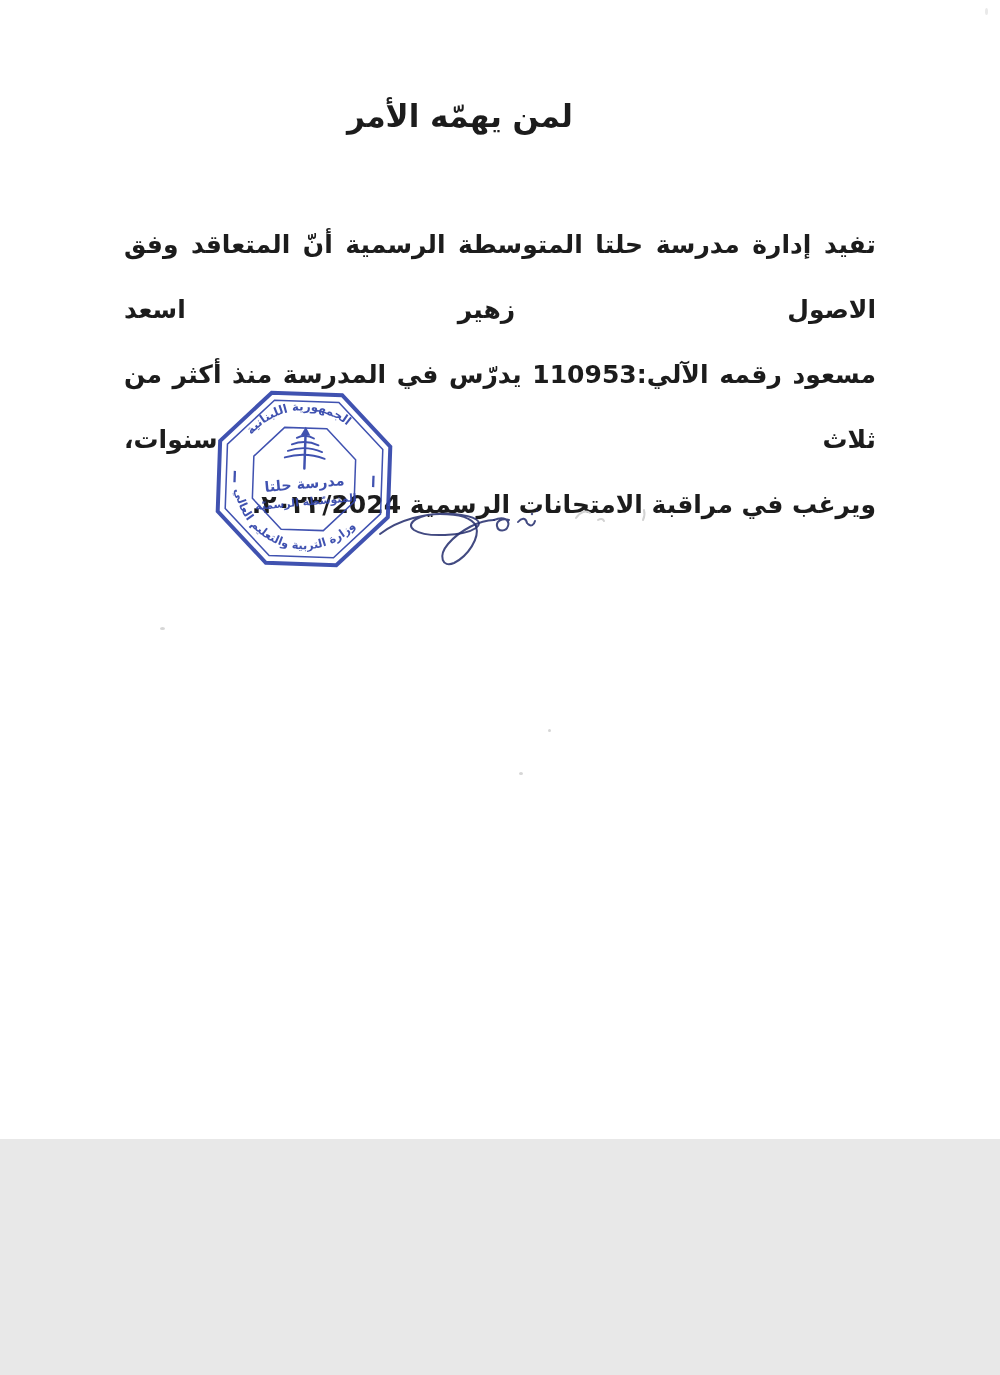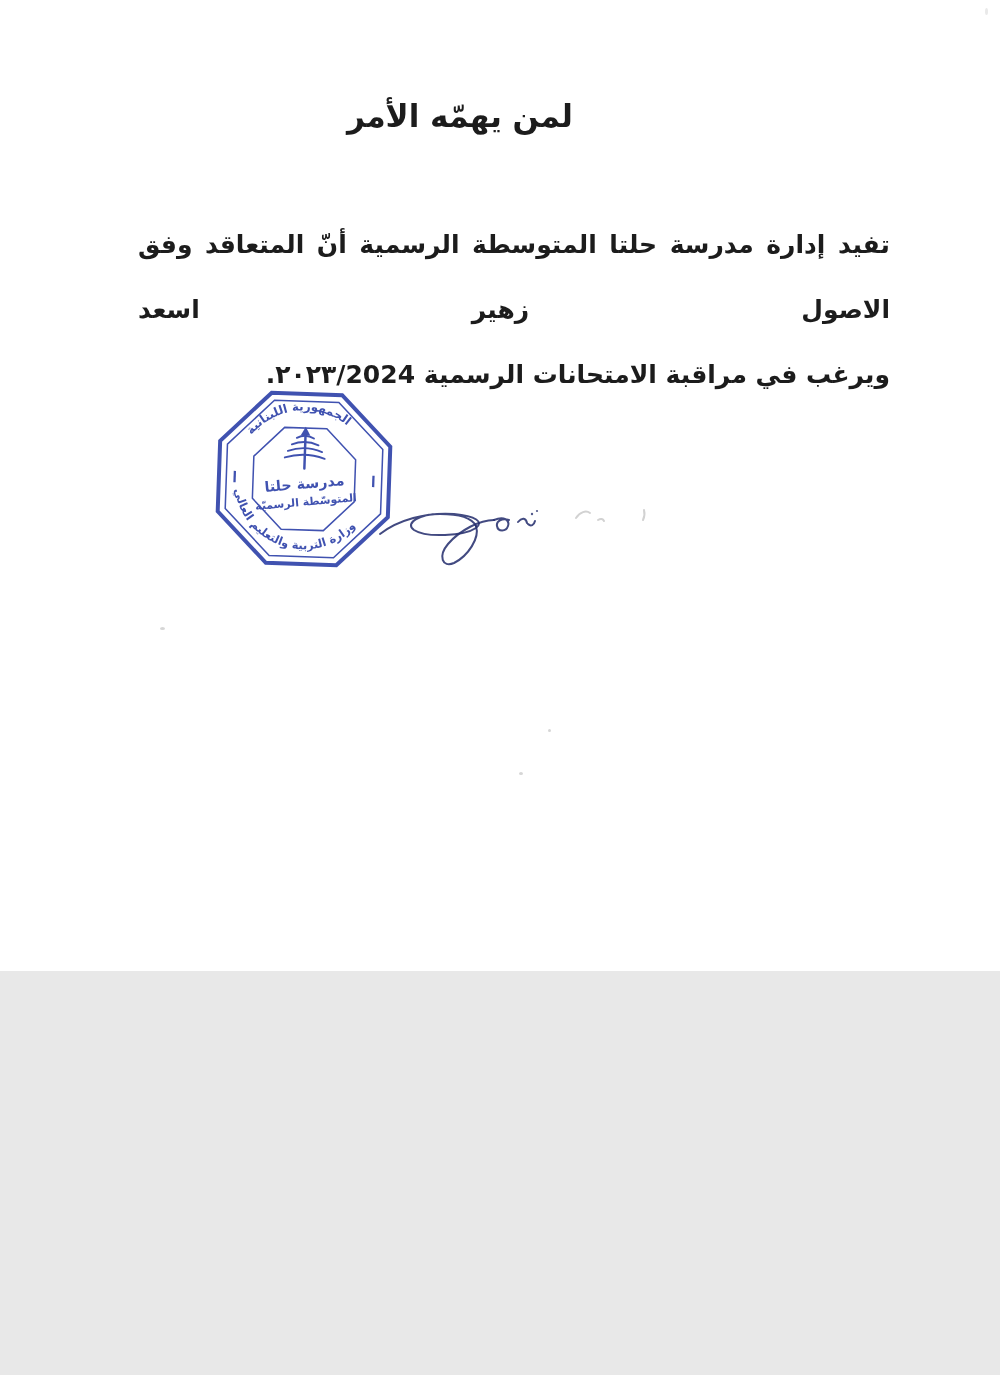--- a/index.html
+++ b/index.html
@@ -7,39 +7,39 @@
     --stamp_blue:#3245ab;
     --signature_blue:#2b3cbd;
     --scribble_blue:#28316f;
     --paper:#ffffff;
     --speck_gray:#b5b5b5;
   }
   html,body{margin:0;padding:0;}
   body{background:#e8e8e8;font-family:"DejaVu Sans",sans-serif;}
   .page{
     position:relative;
-    width:1000px;height:971px;
+    width:1000px;height:1139px;
     margin:0 auto;
     background:var(--paper);
     overflow:hidden;
   }
   .title{
     position:absolute;
     left:0;top:98px;width:920px;
     margin:0;
     text-align:center;
     direction:rtl;
     font-size:31px;
     font-weight:bold;
     color:var(--ink);
     font-family:"DejaVu Sans",sans-serif;
   }
   .body-text{
     position:absolute;
-    left:138px;top:212px;width:752px;
+    left:124px;top:212px;width:752px;
     direction:rtl;
     color:var(--ink);
     font-size:25px;
     font-weight:bold;
     line-height:65px;
   }
   .body-line{white-space:nowrap;}
   .body-line.justified{
     white-space:normal;
     text-align:justify;
@@ -109,20 +109,21 @@
 </style>
 </head>
 <body>
 
 <div class="page">
 
   <h1 class="title">لمن يهمّه الأمر</h1>
 
   <div class="body-text">
     <div class="body-line justified">تفيد إدارة مدرسة حلتا المتوسطة الرسمية أنّ المتعاقد وفق الاصول زهير اسعد</div>
+    <div class="body-line justified">مسعود رقمه الآلي:110953 يدرّس في المدرسة منذ أكثر من ثلاث سنوات،</div>
     <div class="body-line last">ويرغب في مراقبة الامتحانات الرسمية ٢٠٢٣/2024.</div>
   </div>
 
   <svg class="stamp-svg" viewBox="-100 -100 200 200" aria-hidden="true">
     <defs>
       <path id="arc-top" d="M -70.9,12.5 A 72,72 0 1 1 71.7,-6.3"></path>
       <path id="arc-bot" d="M -72.5,-12.8 A 73.6,73.6 0 0 0 69.2,25.2"></path>
     </defs>
     <g transform="rotate(2)">
       <polygon class="oct" stroke-width="4.2" points="89.6,37.1 37.1,89.6 -37.1,89.6 -89.6,37.1 -89.6,-37.1 -37.1,-89.6 37.1,-89.6 89.6,-37.1"></polygon>

